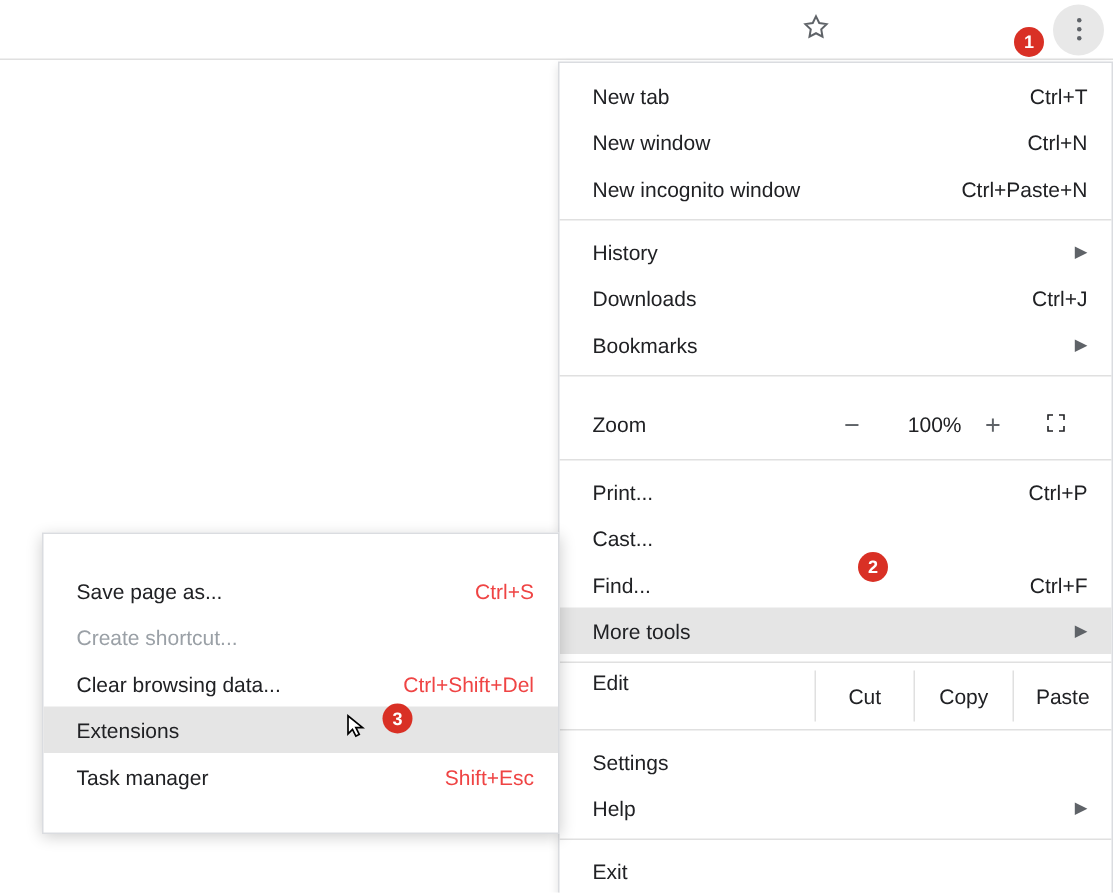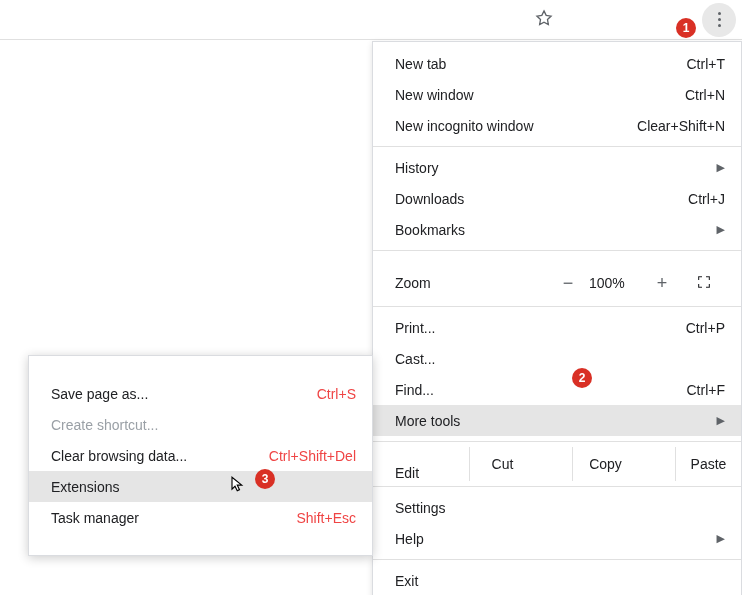--- a/index.html
+++ b/index.html
@@ -92,28 +92,28 @@
     padding: 0 16px 0 22px;
     margin-top: 14px;
   }
   .zoom-row .label { flex: 1; }
   .zoom-controls {
     display: flex; align-items: center; gap: 0;
   }
   .zoom-controls .zbtn {
     width: 42px; text-align: center; color: #5f6368; font-size: 18px;
   }
-  .zoom-controls .zval { width: 52px; text-align: left; }
+  .zoom-controls .zval { width: 52px; text-align: right; }
   .zoom-controls .fs {
     width: 42px; display:flex; align-items:center; justify-content:center;
   }
   .zoom-controls .fs svg { width: 16px; height: 16px; stroke: #202124; stroke-width: 1.6; fill: none; }
 
   .edit-row {
-    display: flex; align-items: flex-end; height: 34px; gap: 37px;
+    display: flex; align-items: flex-start; height: 34px;
   }
   .edit-row .elabel { padding-left: 22px; flex: 1; }
   .edit-row .ebtn {
     width: 66px; text-align: center;
     border-left: 1px solid #e0e0e0;
     height: 100%; display: flex; align-items: center; justify-content: center;
   }
 
   
   .submenu {
@@ -165,21 +165,21 @@
   <div class="item">
     <span class="label">New tab</span>
     <span class="shortcut">Ctrl+T</span>
   </div>
   <div class="item">
     <span class="label">New window</span>
     <span class="shortcut">Ctrl+N</span>
   </div>
   <div class="item">
     <span class="label">New incognito window</span>
-    <span class="shortcut">Clear+Shift+N</span>
+    <span class="shortcut">Ctrl+Paste+N</span>
   </div>
   <div class="sep"></div>
   <div class="item">
     <span class="label">History</span>
     <span class="arrow">▶</span>
   </div>
   <div class="item">
     <span class="label">Downloads</span>
     <span class="shortcut">Ctrl+J</span>
   </div>

